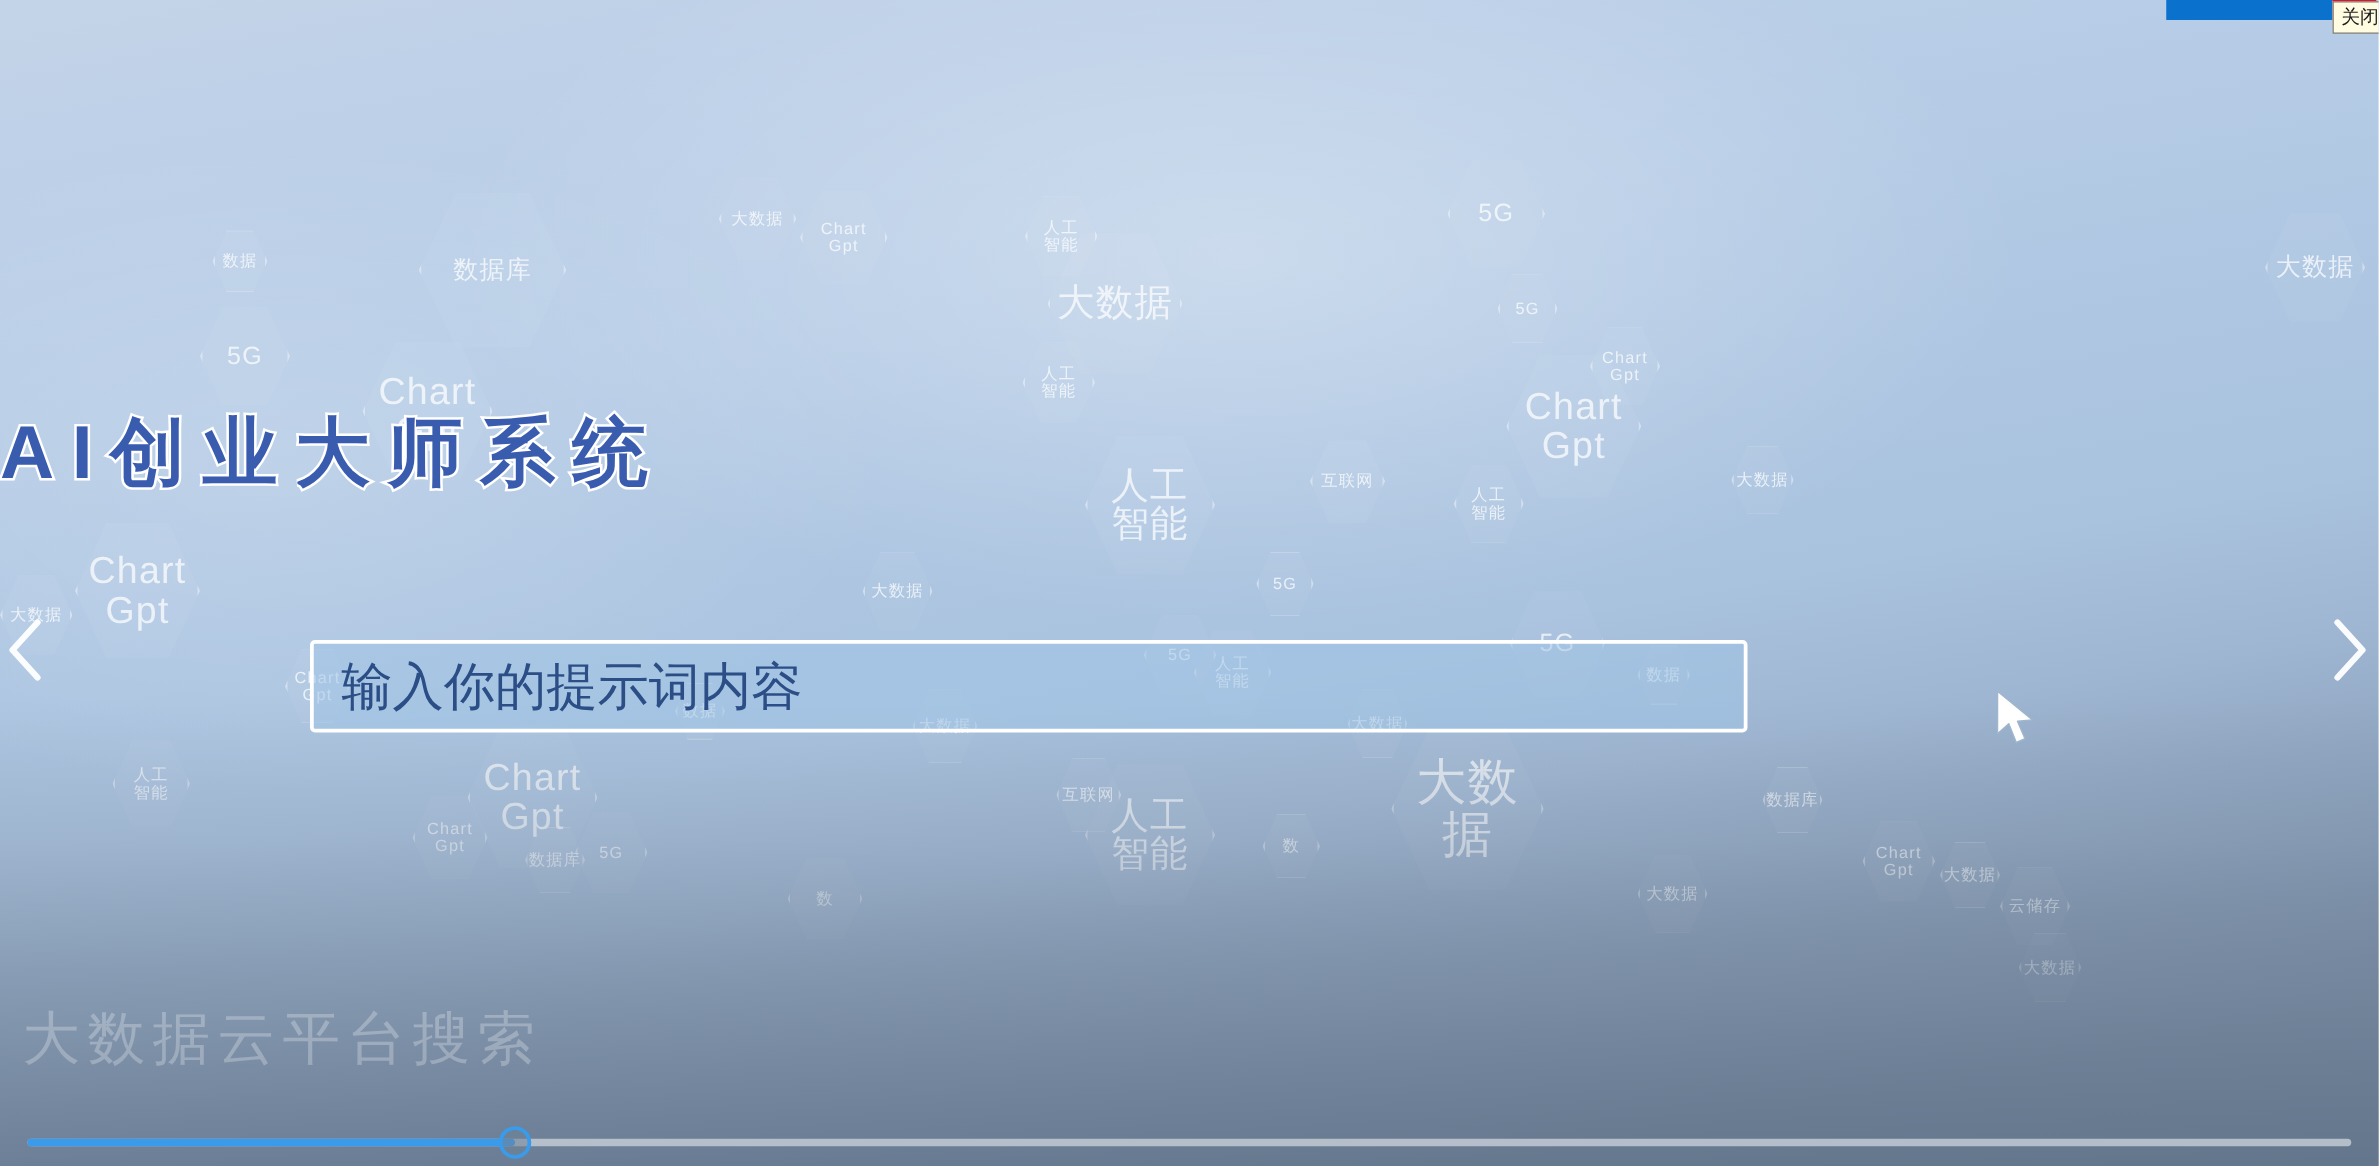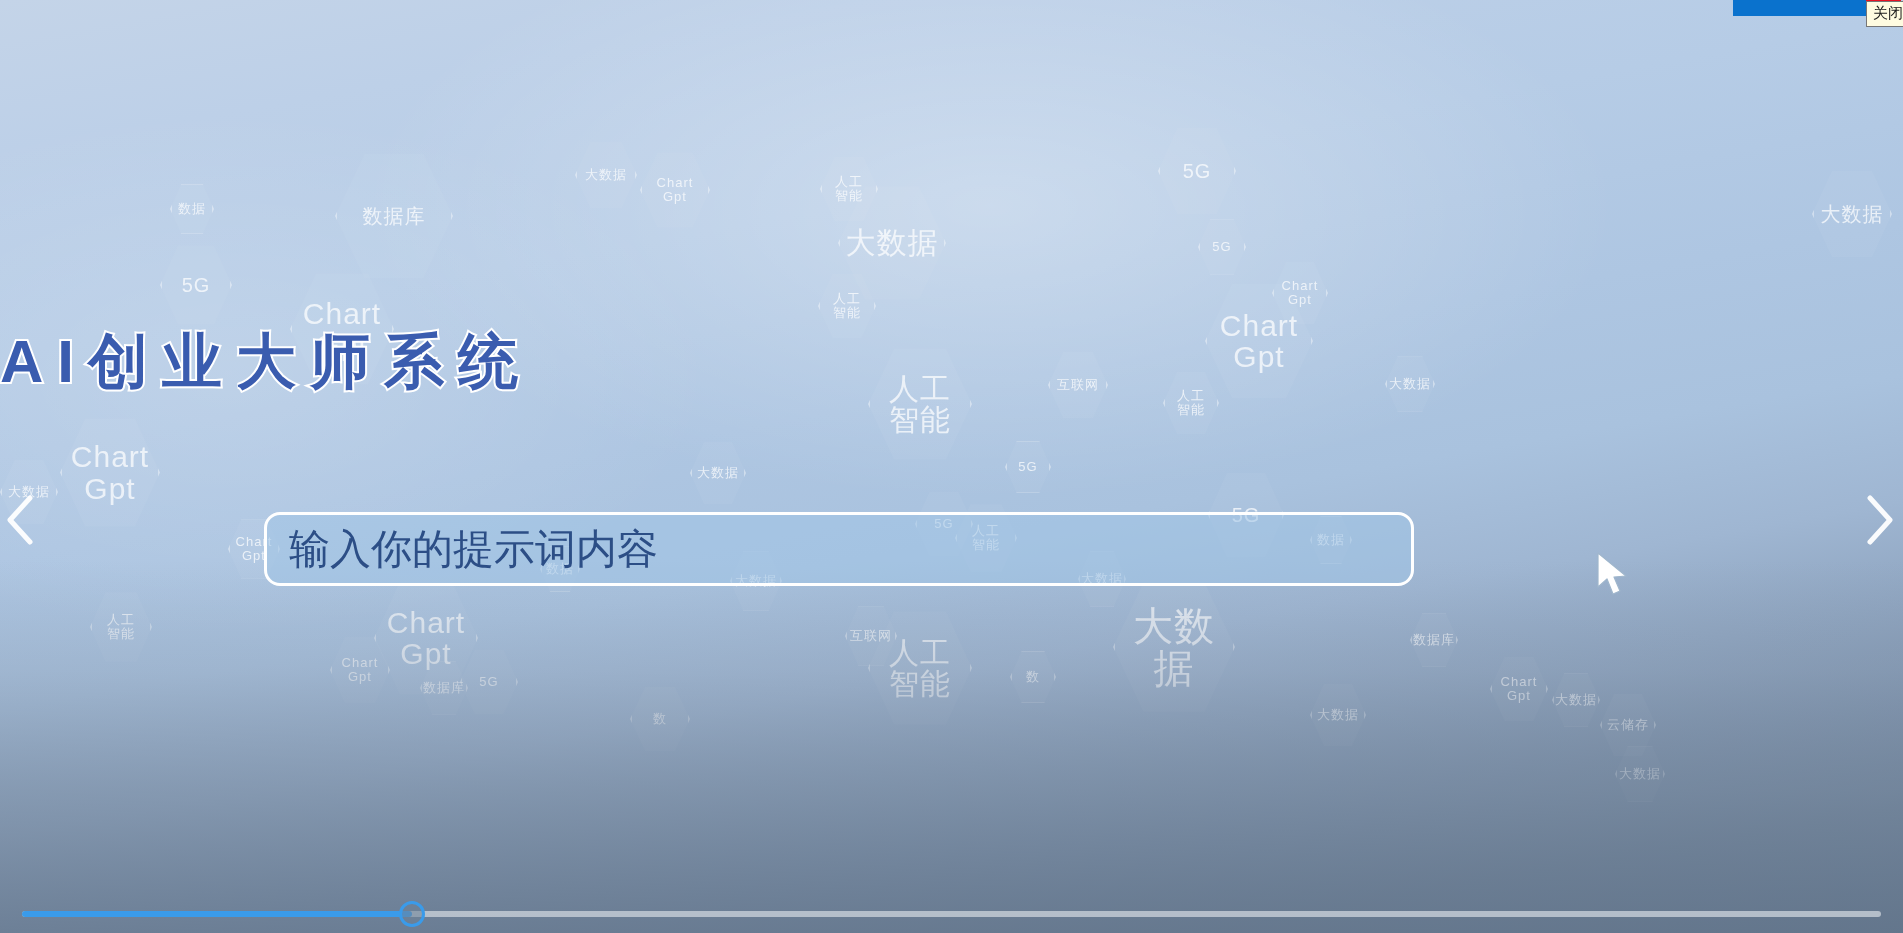--- a/index.html
+++ b/index.html
@@ -107,28 +107,27 @@
     display: flex;
     align-items: center;
     gap: 84px;
   }
 
   #search-input {
     width: 1150px;
     height: 74px;
     box-sizing: border-box;
     border: 3px solid #ffffff;
-    border-radius: 16px;
+    border-radius: 4px;
     background: rgba(160,196,230,0.55);
     color: #2c4e86;
     font-size: 41px;
     padding: 0 22px;
     font-family: "Liberation Sans", "DejaVu Sans", sans-serif;
     outline: none;
-    margin-left: 16px;
   }
   #search-input::placeholder { color: #2c4e86; opacity: 1; }
 
   #search-button {
     position: relative;
     width: 228px;
     height: 76px;
     border: none;
     border-radius: 10px;
     background: linear-gradient(to bottom, #9cc8ee 0%, #86b9e4 48%, #79aedd 52%, #8fc0e8 100%);
@@ -369,20 +368,21 @@
       <div class="hex sm" style="left: 420px; top: 660px; width: 48px; height: 56px;">
         <span>数据库</span>
       </div>
       <div class="hex sm" style="left: 460px; top: 648px; width: 58px; height: 68px;">
         <span>5G</span>
       </div>
     </div>
 
   <div id="haze"></div>
 
+  <div id="watermark">大数据云平台搜索</div>
 
   <div id="hero-title">AI创业大师系统</div>
 
   <div id="search-row">
     <input id="search-input" type="text" placeholder="输入你的提示词内容" style="">
   </div>
 
   <div class="nav-arrow" id="nav-prev">
     <svg width="40" height="56" viewBox="0 0 40 56" aria-hidden="true">
       <polyline points="28,6 8,28 28,50" fill="none" stroke="#ffffff" stroke-width="5" stroke-linecap="round" stroke-linejoin="round" opacity="0.95"></polyline>

